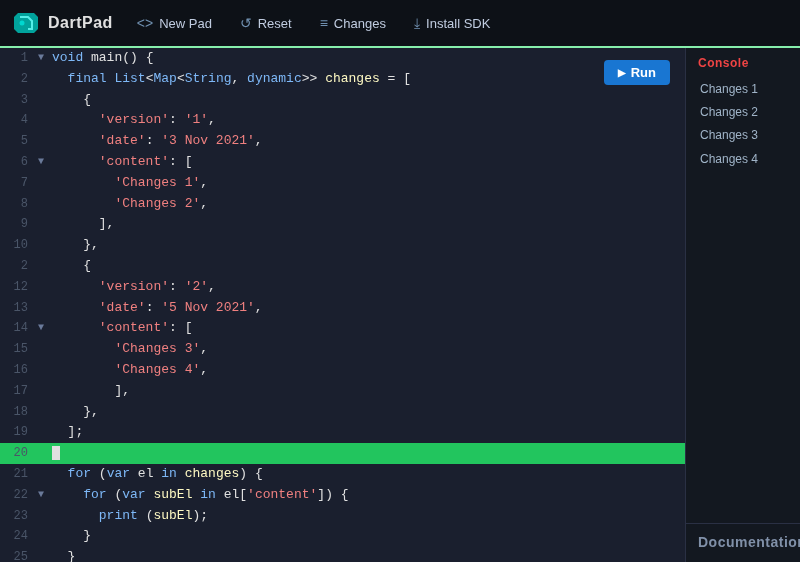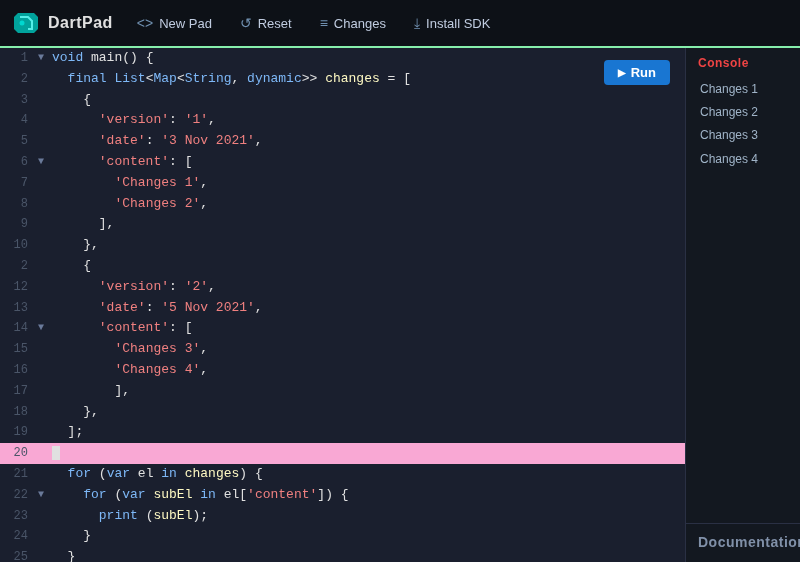--- a/index.html
+++ b/index.html
@@ -107,21 +107,21 @@
       white-space: pre;
       padding-left: 2px;
       color: #e0e0e0;
     }
 
     
     .kw { color: #7eb8f7; }          
     .type { color: #7eb8f7; }        
     .str { color: #f08080; }         
     .var-name { color: #fef9c3; }     
-    .cursor-line { background: #f9a8d4; }
+    .cursor-line { background: #22c55e; }
 
     
     .right-panel {
       width: 115px;
       background: #131820;
       display: flex;
       flex-direction: column;
       border-left: 1px solid #2a3044;
     }
     .console-section {

